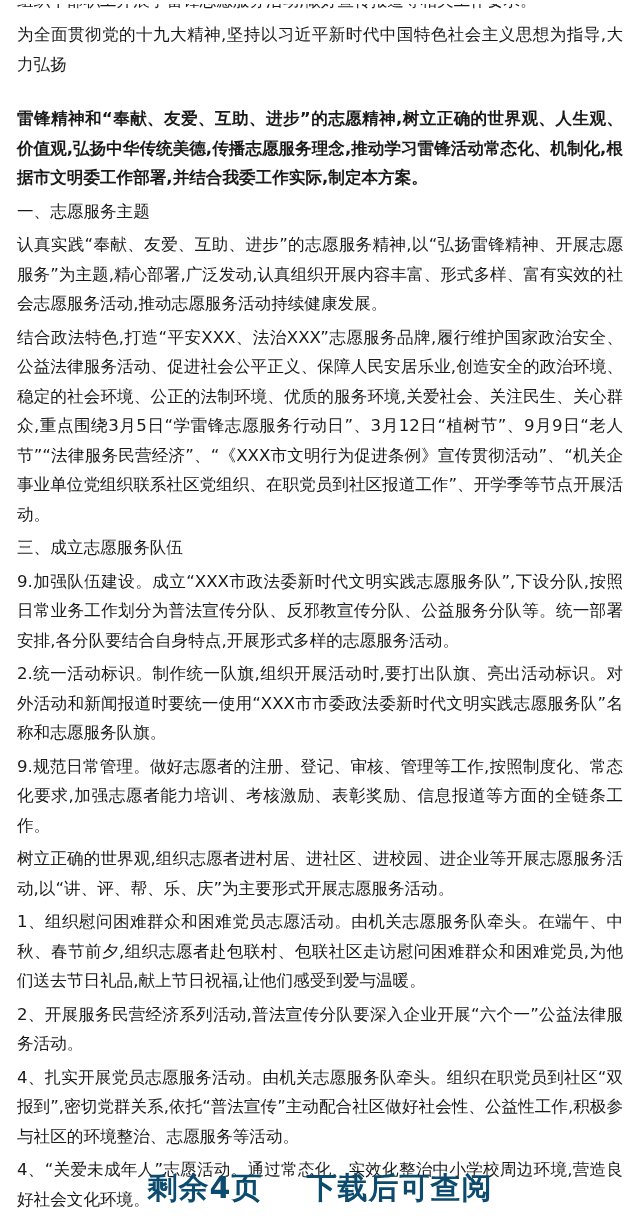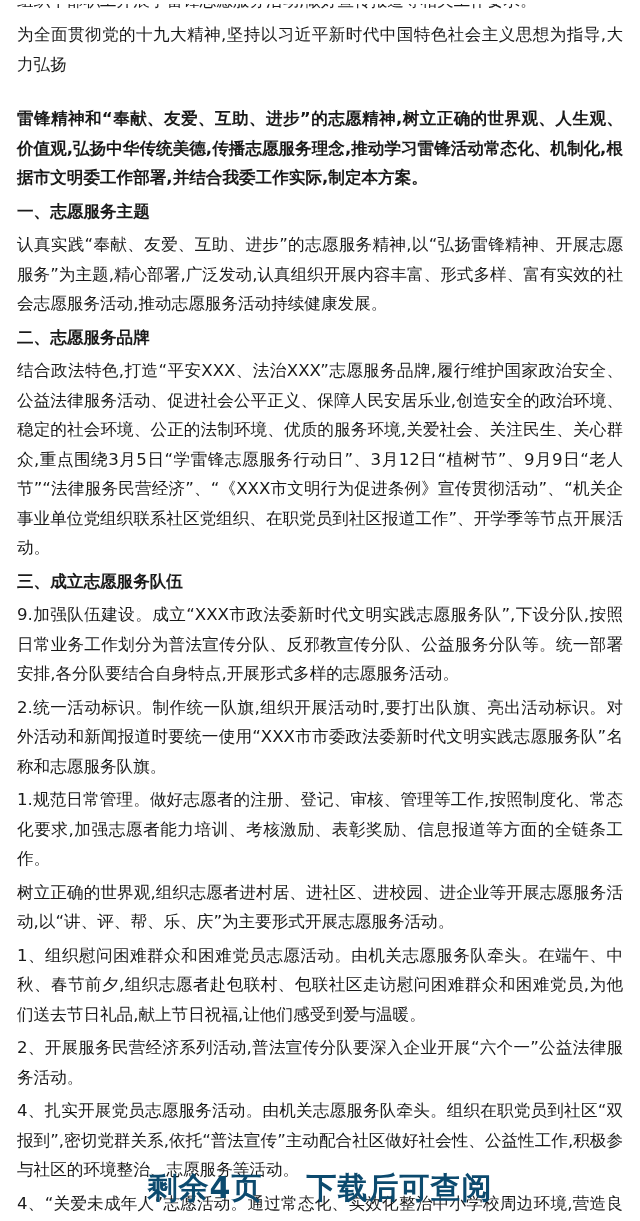--- a/index.html
+++ b/index.html
@@ -22,21 +22,21 @@
   }
   .doc {
     padding: 0 13px;
     color: #1a1a1a;
     font-size: 16.6px;
     line-height: 29.5px;
     text-align: justify;
     word-break: break-all;
   }
   .block { margin: 4px; }
-  .block.heading { font-weight: 700; }
+  .block.heading { font-weight: 400; }
   .block.gap-before { margin-top: 25px; font-weight: bold; }
   .block.clipped {
     height: 12px;
     overflow: hidden;
     position: relative;
   }
   .block.clipped .clipped-inner {
     margin-top: -18px;
     white-space: nowrap;
   }
@@ -59,26 +59,25 @@
 
 <div class="page">
   <div class="doc" id="doc-body">
       <div class="block clipped">
         <div class="clipped-inner">组织干部职工开展学雷锋志愿服务活动,做好宣传报道等相关工作要求。</div>
       </div>
       <div class="block paragraph">为全面贯彻党的十九大精神,坚持以习近平新时代中国特色社会主义思想为指导,大力弘扬</div>
       <div class="block paragraph gap-before">雷锋精神和“奉献、友爱、互助、进步”的志愿精神,树立正确的世界观、人生观、价值观,弘扬中华传统美德,传播志愿服务理念,推动学习雷锋活动常态化、机制化,根据市文明委工作部署,并结合我委工作实际,制定本方案。</div>
       <div class="block heading">一、志愿服务主题</div>
       <div class="block paragraph">认真实践“奉献、友爱、互助、进步”的志愿服务精神,以“弘扬雷锋精神、开展志愿服务”为主题,精心部署,广泛发动,认真组织开展内容丰富、形式多样、富有实效的社会志愿服务活动,推动志愿服务活动持续健康发展。</div>
-      <div class="block heading">二、志愿服务品牌</div>
       <div class="block paragraph">结合政法特色,打造“平安XXX、法治XXX”志愿服务品牌,履行维护国家政治安全、公益法律服务活动、促进社会公平正义、保障人民安居乐业,创造安全的政治环境、稳定的社会环境、公正的法制环境、优质的服务环境,关爱社会、关注民生、关心群众,重点围绕3月5日“学雷锋志愿服务行动日”、3月12日“植树节”、9月9日“老人节”“法律服务民营经济”、“《XXX市文明行为促进条例》宣传贯彻活动”、“机关企事业单位党组织联系社区党组织、在职党员到社区报道工作”、开学季等节点开展活动。</div>
       <div class="block heading">三、成立志愿服务队伍</div>
       <div class="block paragraph">9.加强队伍建设。成立“XXX市政法委新时代文明实践志愿服务队”,下设分队,按照日常业务工作划分为普法宣传分队、反邪教宣传分队、公益服务分队等。统一部署安排,各分队要结合自身特点,开展形式多样的志愿服务活动。</div>
       <div class="block paragraph">2.统一活动标识。制作统一队旗,组织开展活动时,要打出队旗、亮出活动标识。对外活动和新闻报道时要统一使用“XXX市市委政法委新时代文明实践志愿服务队”名称和志愿服务队旗。</div>
-      <div class="block paragraph">1.规范日常管理。做好志愿者的注册、登记、审核、管理等工作,按照制度化、常态化要求,加强志愿者能力培训、考核激励、表彰奖励、信息报道等方面的全链条工作。</div>
+      <div class="block paragraph">9.规范日常管理。做好志愿者的注册、登记、审核、管理等工作,按照制度化、常态化要求,加强志愿者能力培训、考核激励、表彰奖励、信息报道等方面的全链条工作。</div>
       <div class="block paragraph">树立正确的世界观,组织志愿者进村居、进社区、进校园、进企业等开展志愿服务活动,以“讲、评、帮、乐、庆”为主要形式开展志愿服务活动。</div>
       <div class="block paragraph">1、组织慰问困难群众和困难党员志愿活动。由机关志愿服务队牵头。在端午、中秋、春节前夕,组织志愿者赴包联村、包联社区走访慰问困难群众和困难党员,为他们送去节日礼品,献上节日祝福,让他们感受到爱与温暖。</div>
       <div class="block paragraph">2、开展服务民营经济系列活动,普法宣传分队要深入企业开展“六个一”公益法律服务活动。</div>
       <div class="block paragraph">4、扎实开展党员志愿服务活动。由机关志愿服务队牵头。组织在职党员到社区“双报到”,密切党群关系,依托“普法宣传”主动配合社区做好社会性、公益性工作,积极参与社区的环境整治、志愿服务等活动。</div>
       <div class="block paragraph">4、“关爱未成年人”志愿活动。通过常态化、实效化整治中小学校周边环境,营造良好社会文化环境。</div>
       <div class="block paragraph">5、组织礼让斑马线志愿活动。根据市文明办的工作安排,积极参加文明交通劝导活动,组织志愿者在重要交通路口、路段开展文明劝导志愿服务活动。</div>
     </div>
   <div class="footer">
     <span>剩余4页</span>
     <span>下载后可查阅</span>

